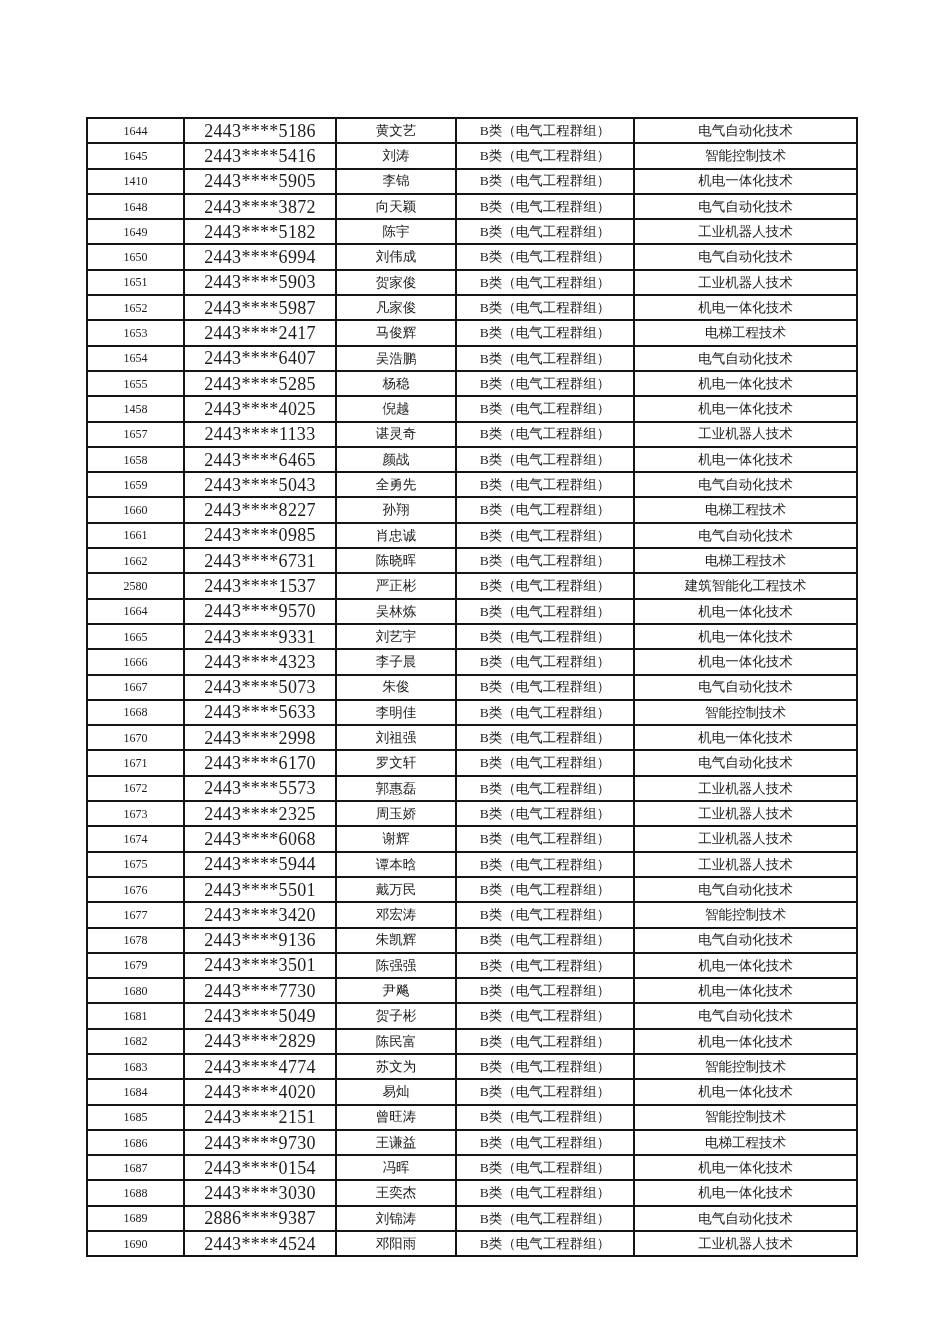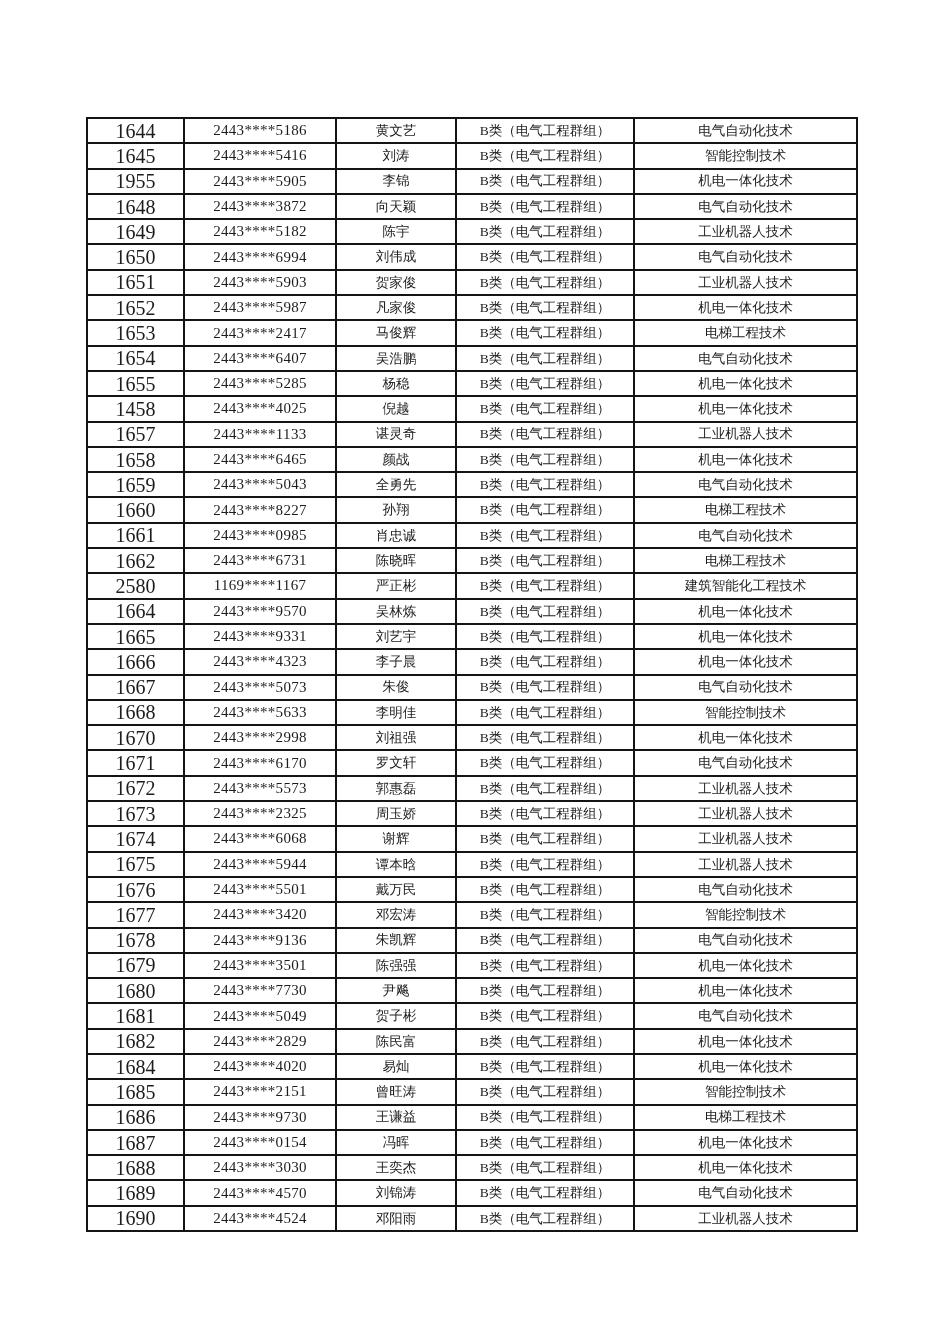--- a/index.html
+++ b/index.html
@@ -36,25 +36,25 @@
     height: 23.3px;
     padding: 0;
     text-align: center;
     vertical-align: middle;
     color: #1c1c1c;
     white-space: nowrap;
     overflow: hidden;
     line-height: 1;
   }
   td.col-rank {
-    font-size: 20px;
+    font-size: 12px;
     font-family: "Liberation Serif", "DejaVu Serif", serif;
   }
   td.col-id {
-    font-size: 15px;
+    font-size: 18px;
     font-family: "Liberation Serif", "DejaVu Serif", serif;
     letter-spacing: 0.3px;
   }
   td.col-name, td.col-category, td.col-major {
     font-size: 13.5px;
     font-family: "Liberation Serif", "DejaVu Serif", serif;
   }
 </style>
 </head>
 <body>
@@ -77,21 +77,21 @@
           <td class="col-major">电气自动化技术</td>
         </tr>
         <tr>
           <td class="col-rank">1645</td>
           <td class="col-id">2443****5416</td>
           <td class="col-name">刘涛</td>
           <td class="col-category">B类（电气工程群组）</td>
           <td class="col-major">智能控制技术</td>
         </tr>
         <tr>
-          <td class="col-rank">1955</td>
+          <td class="col-rank">1410</td>
           <td class="col-id">2443****5905</td>
           <td class="col-name">李锦</td>
           <td class="col-category">B类（电气工程群组）</td>
           <td class="col-major">机电一体化技术</td>
         </tr>
         <tr>
           <td class="col-rank">1648</td>
           <td class="col-id">2443****3872</td>
           <td class="col-name">向天颖</td>
           <td class="col-category">B类（电气工程群组）</td>
@@ -190,21 +190,21 @@
         </tr>
         <tr>
           <td class="col-rank">1662</td>
           <td class="col-id">2443****6731</td>
           <td class="col-name">陈晓晖</td>
           <td class="col-category">B类（电气工程群组）</td>
           <td class="col-major">电梯工程技术</td>
         </tr>
         <tr>
           <td class="col-rank">2580</td>
-          <td class="col-id">1169****1167</td>
+          <td class="col-id">2443****1537</td>
           <td class="col-name">严正彬</td>
           <td class="col-category">B类（电气工程群组）</td>
           <td class="col-major">建筑智能化工程技术</td>
         </tr>
         <tr>
           <td class="col-rank">1664</td>
           <td class="col-id">2443****9570</td>
           <td class="col-name">吴林炼</td>
           <td class="col-category">B类（电气工程群组）</td>
           <td class="col-major">机电一体化技术</td>
@@ -322,20 +322,27 @@
           <td class="col-major">电气自动化技术</td>
         </tr>
         <tr>
           <td class="col-rank">1682</td>
           <td class="col-id">2443****2829</td>
           <td class="col-name">陈民富</td>
           <td class="col-category">B类（电气工程群组）</td>
           <td class="col-major">机电一体化技术</td>
         </tr>
         <tr>
+          <td class="col-rank">1683</td>
+          <td class="col-id">2443****4774</td>
+          <td class="col-name">苏文为</td>
+          <td class="col-category">B类（电气工程群组）</td>
+          <td class="col-major">智能控制技术</td>
+        </tr>
+        <tr>
           <td class="col-rank">1684</td>
           <td class="col-id">2443****4020</td>
           <td class="col-name">易灿</td>
           <td class="col-category">B类（电气工程群组）</td>
           <td class="col-major">机电一体化技术</td>
         </tr>
         <tr>
           <td class="col-rank">1685</td>
           <td class="col-id">2443****2151</td>
           <td class="col-name">曾旺涛</td>
@@ -358,21 +365,21 @@
         </tr>
         <tr>
           <td class="col-rank">1688</td>
           <td class="col-id">2443****3030</td>
           <td class="col-name">王奕杰</td>
           <td class="col-category">B类（电气工程群组）</td>
           <td class="col-major">机电一体化技术</td>
         </tr>
         <tr>
           <td class="col-rank">1689</td>
-          <td class="col-id">2443****4570</td>
+          <td class="col-id">2886****9387</td>
           <td class="col-name">刘锦涛</td>
           <td class="col-category">B类（电气工程群组）</td>
           <td class="col-major">电气自动化技术</td>
         </tr>
         <tr>
           <td class="col-rank">1690</td>
           <td class="col-id">2443****4524</td>
           <td class="col-name">邓阳雨</td>
           <td class="col-category">B类（电气工程群组）</td>
           <td class="col-major">工业机器人技术</td>

